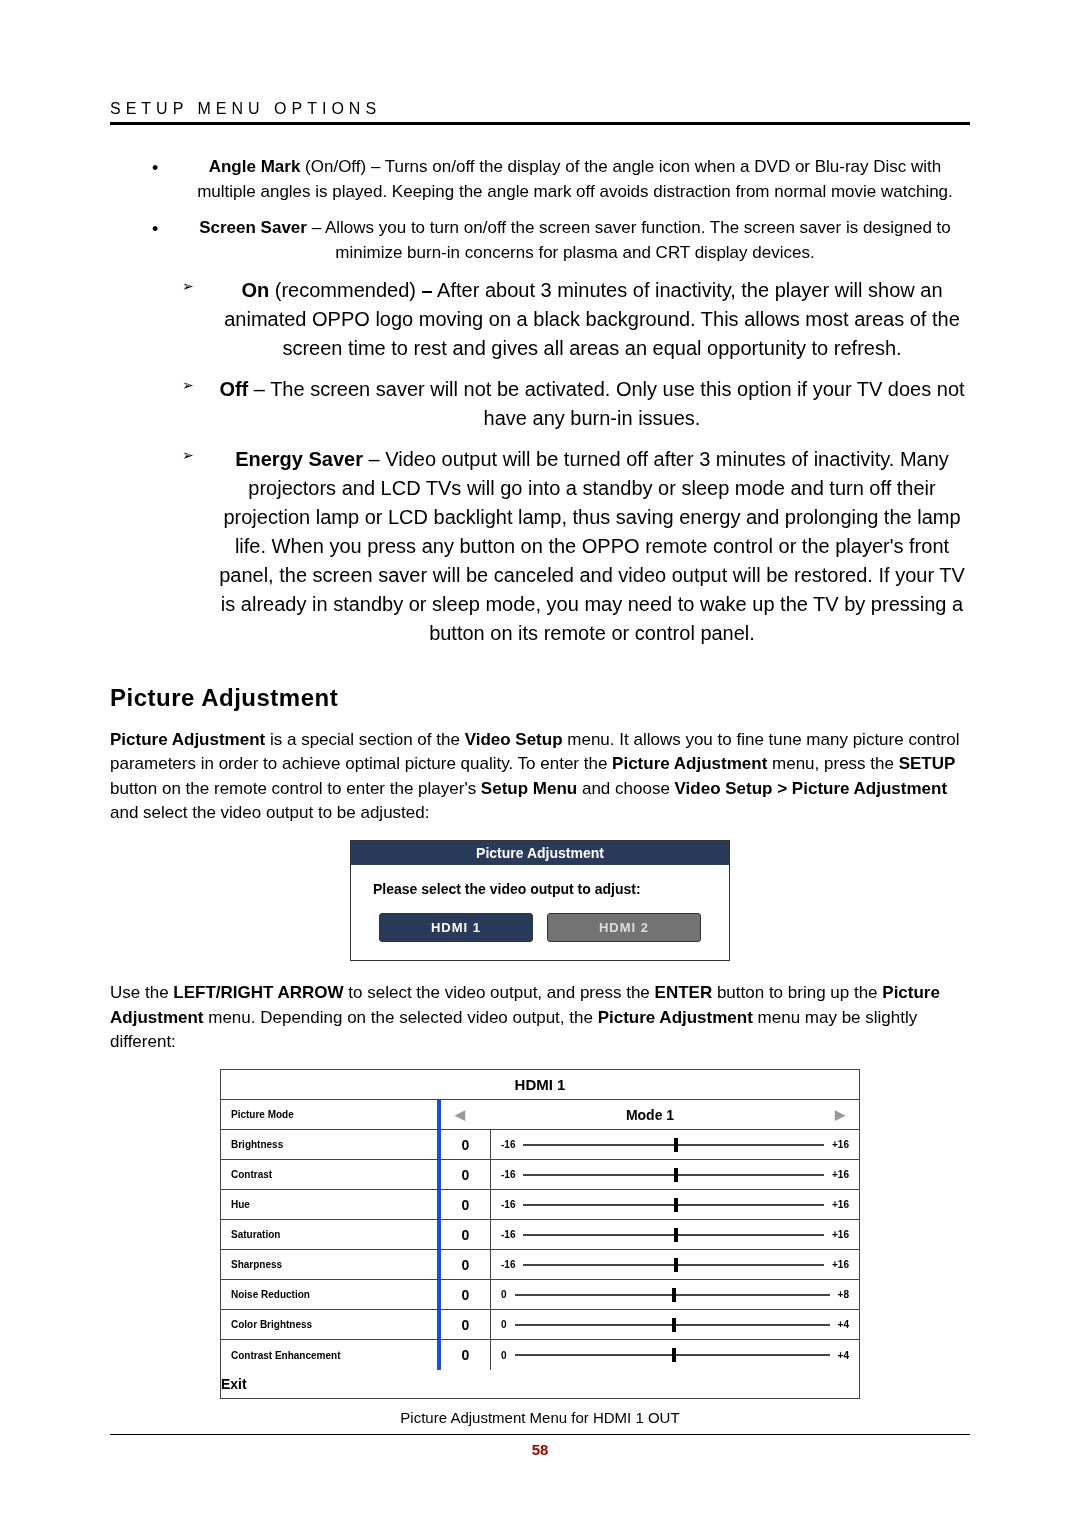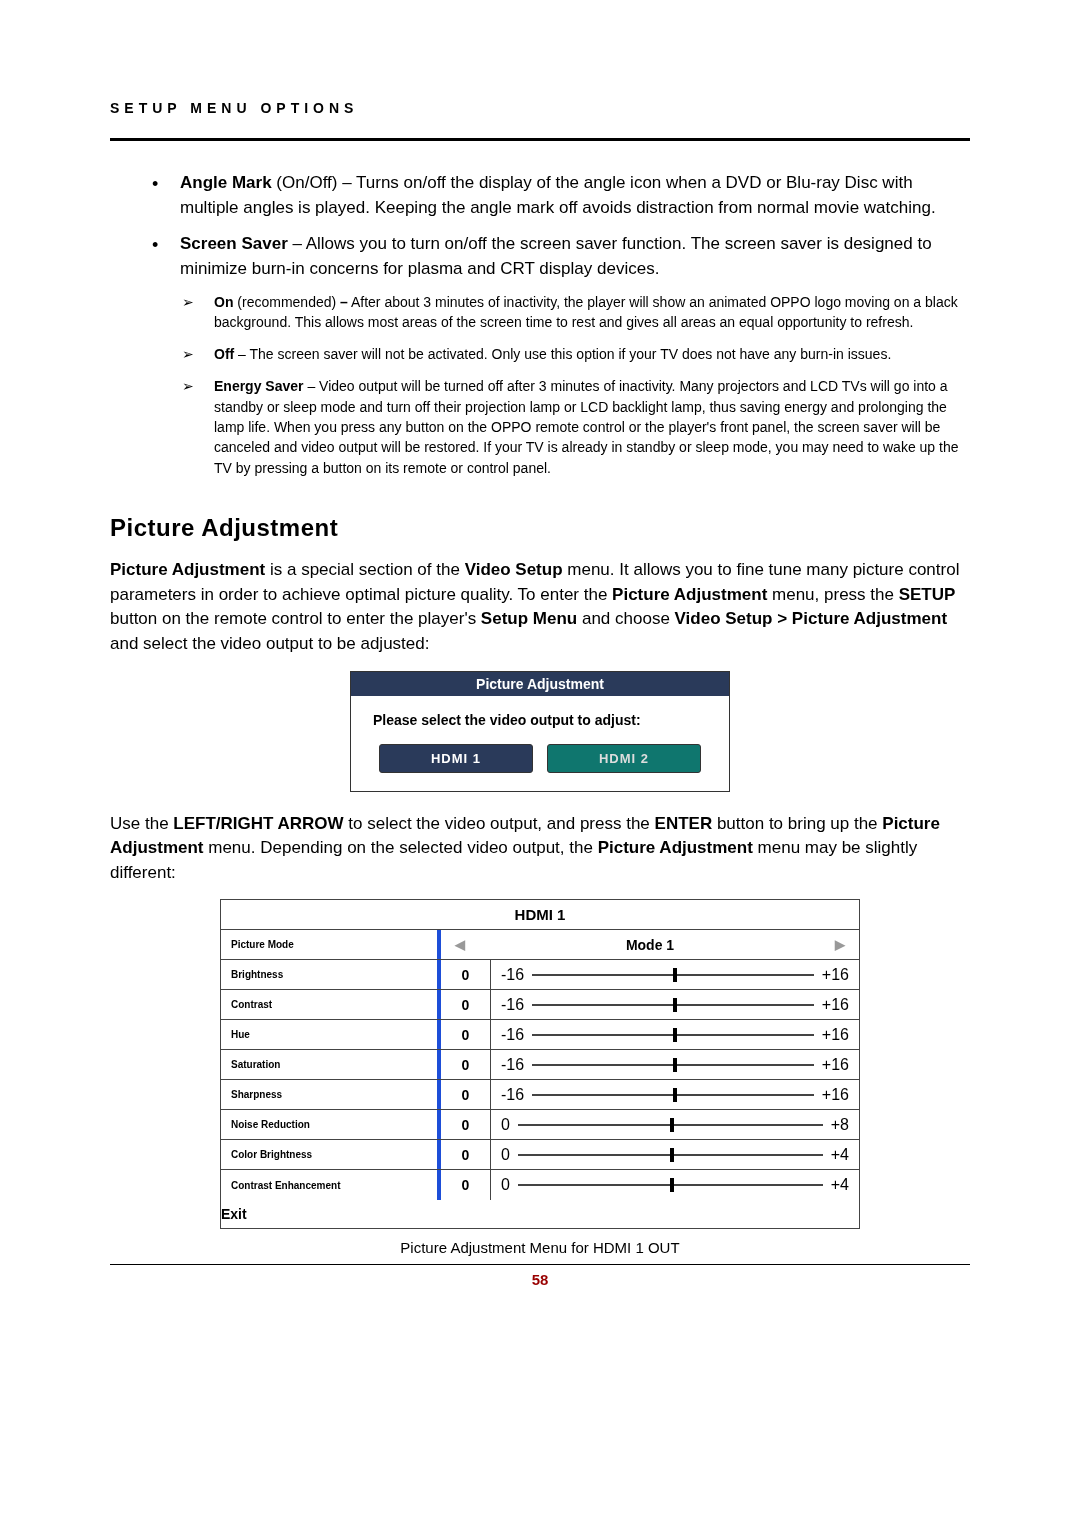--- a/index.html
+++ b/index.html
@@ -5,47 +5,47 @@
     * { box-sizing: border-box; margin: 0; padding: 0; }
     body {
       width: 1080px;
       margin: 0 auto;
       background: #fff;
       font-family: Arial, Helvetica, sans-serif;
       color: #000;
       padding: 100px 110px 60px 110px;
     }
     .section-header {
-      font-size: 14px;
-      font-weight: bold;
+      font-size: 16px;
+      font-weight: normal;
       letter-spacing: 5px;
-      margin-bottom: 22px;
+      margin-bottom: 4px;
     }
     .thick-rule {
       border: none;
       border-top: 3px solid #000;
       margin-bottom: 30px;
     }
     .thin-rule {
       border: none;
       border-top: 1px solid #000;
       margin-top: 8px;
       margin-bottom: 6px;
     }
     .bullet-list { list-style: none; padding-left: 70px; }
-    .bullet-list > li { position: relative; margin-bottom: 12px; line-height: 1.45; font-size: 17px; }
+    .bullet-list > li { position: relative; margin-bottom: 12px; line-height: 1.45; font-size: 17px; text-align: center; }
     .bullet-list > li::before {
       content: "•";
       position: absolute;
       left: -28px;
       top: 0;
       font-size: 18px;
     }
     .sub-list { list-style: none; padding-left: 34px; margin-top: 10px; }
-    .sub-list > li { position: relative; margin-bottom: 12px; line-height: 1.45; font-size: 14px; }
+    .sub-list > li { position: relative; margin-bottom: 12px; line-height: 1.45; font-size: 20px; }
     .sub-list > li::before {
       content: "➢";
       position: absolute;
       left: -32px;
       top: 0;
       font-size: 14px;
     }
     .bold { font-weight: bold; }
     h2.heading {
       font-size: 24px;
@@ -81,21 +81,21 @@
       width: 154px;
       padding: 6px 0;
       font-size: 13px;
       font-weight: bold;
       letter-spacing: 1px;
       border: 1px solid #333;
       border-radius: 3px;
       text-align: center;
     }
     .dlg-btn.sel { background: #2a3a5a; color: #fff; }
-    .dlg-btn.unsel { background: #0f766e; color: #ddd; text-align: center; }
+    .dlg-btn.unsel { background: #737373; color: #ddd; text-align: center; }
 
     
     .hdmi-table {
       width: 640px;
       margin: 4px auto 10px auto;
       border: 1px solid #444;
     }
     .hdmi-title {
       text-align: center;
       font-weight: bold;
@@ -129,22 +129,22 @@
       height: 100%;
       display: flex;
       align-items: center;
       justify-content: center;
     }
     .slider-cell {
       flex: 1;
       display: flex;
       align-items: center;
       padding: 0 10px;
-      font-weight: normal;
-      font-size: 16px;
+      font-weight: bold;
+      font-size: 10px;
       height: 100%;
       justify-content: space-between;
     }
     .slider-track {
       flex: 1;
       height: 2px;
       background: #444;
       margin: 0 8px;
       position: relative;
     }

